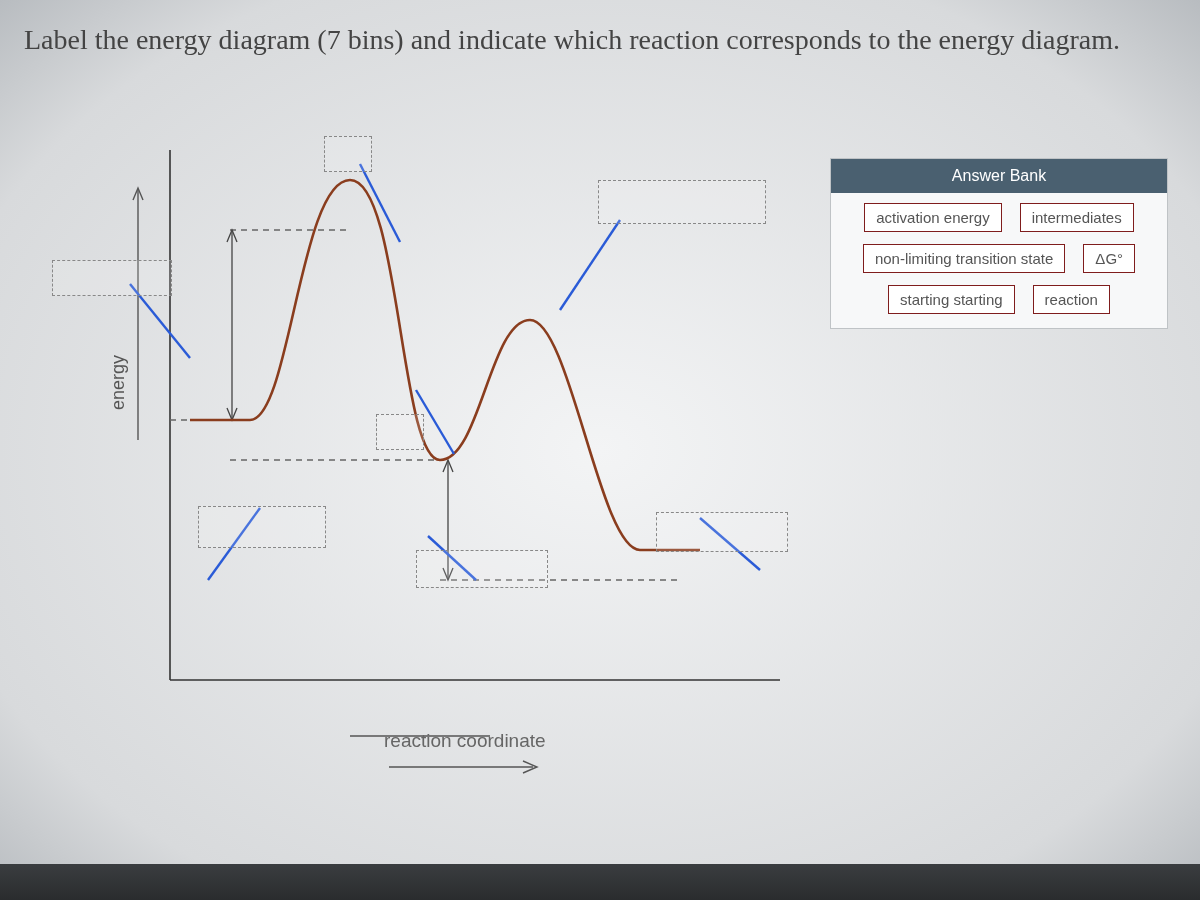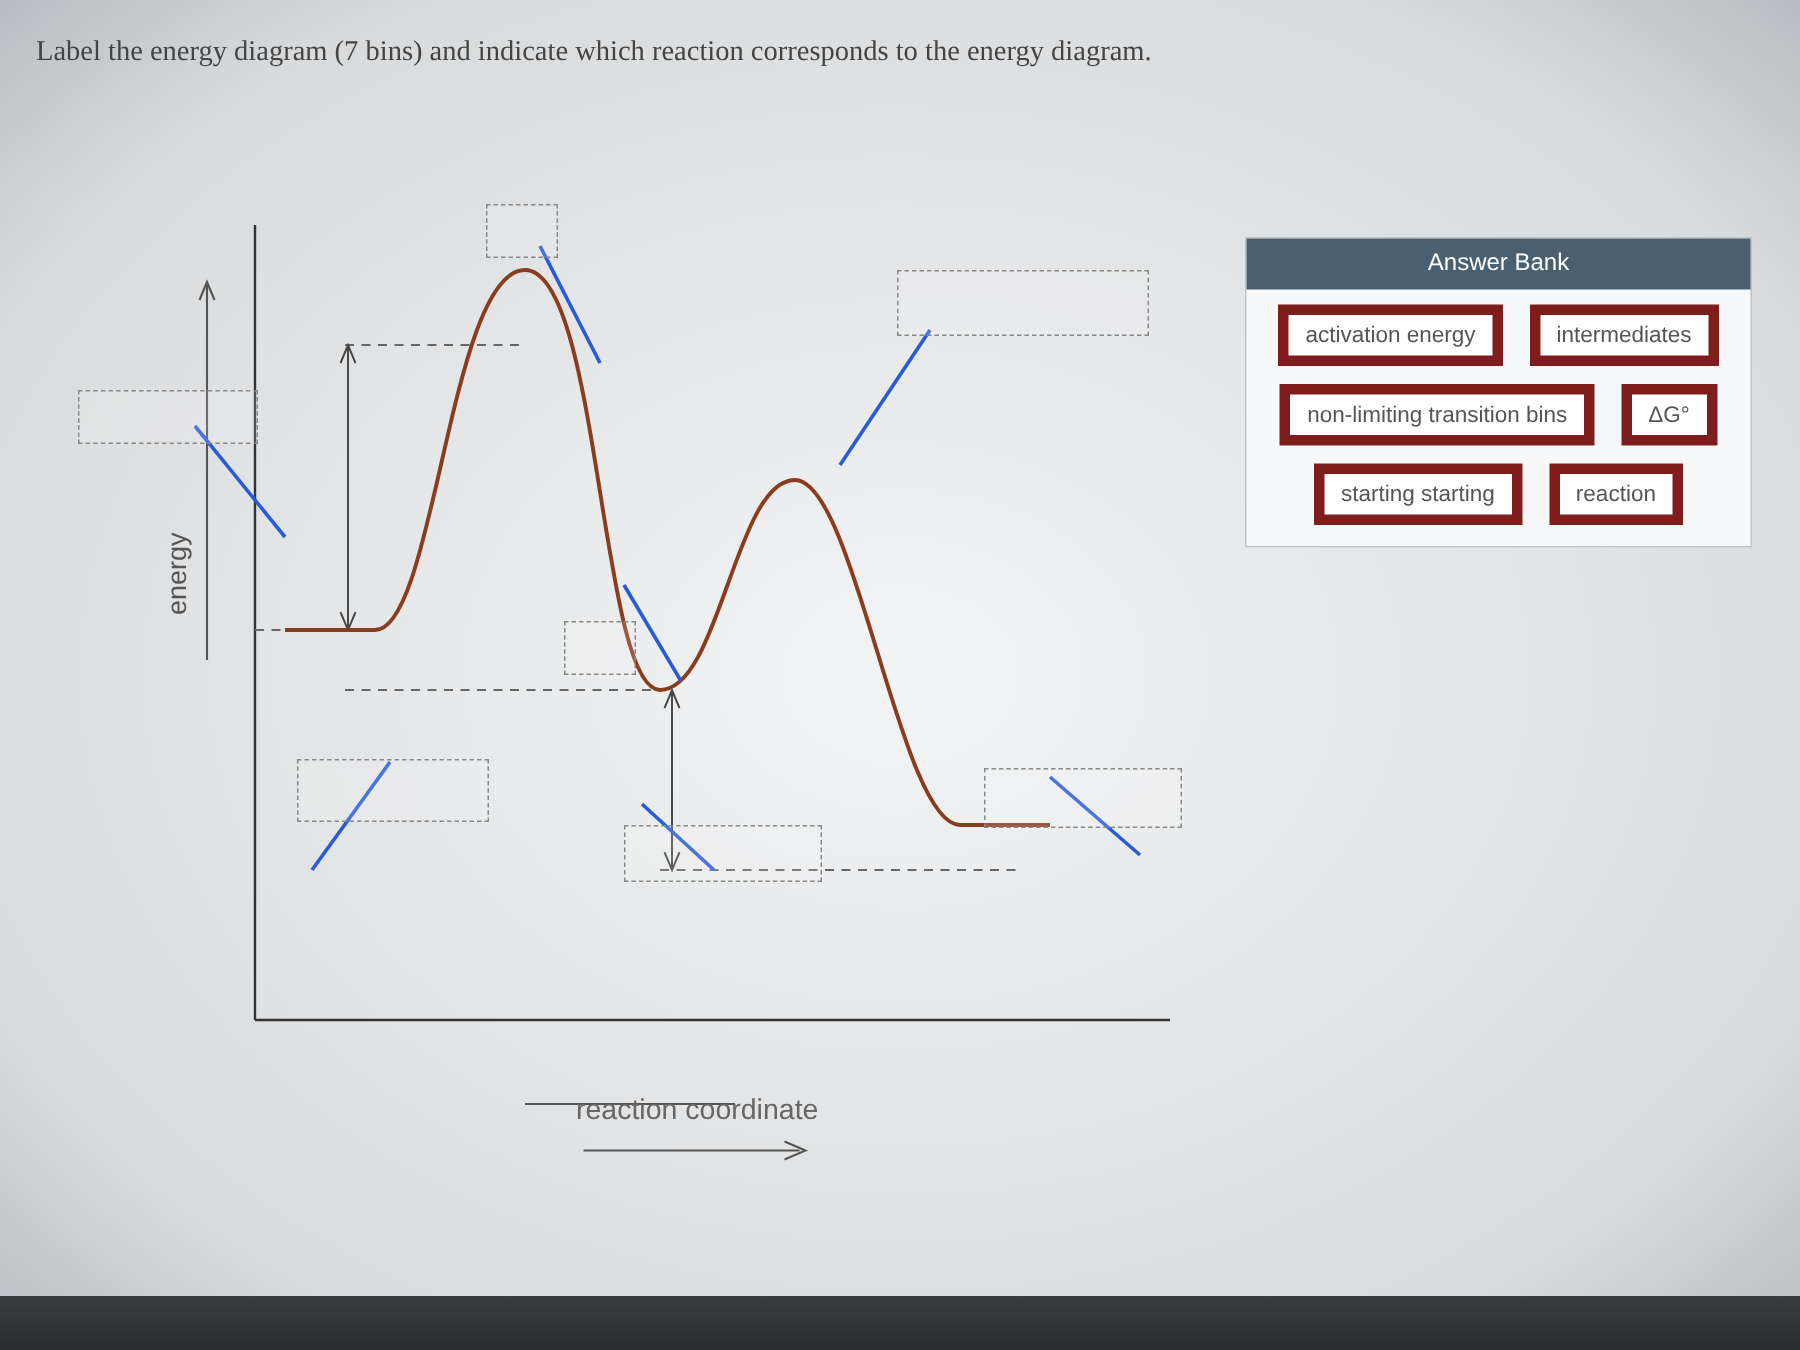--- a/index.html
+++ b/index.html
@@ -14,21 +14,21 @@
     position: relative;
   }
   .page {
     position: absolute;
     top: 0; left: 0; right: 0; bottom: 0;
   }
   .prompt {
     position: absolute;
     top: 24px;
     left: 24px;
-    font-size: 19px;
+    font-size: 28px;
     color: #444;
   }
   .diagram-area {
     position: absolute;
     top: 120px;
     left: 60px;
     width: 760px;
     height: 620px;
   }
   .diagram-svg {
@@ -80,21 +80,21 @@
     font-family: Arial, sans-serif;
   }
   .bank-body {
     padding: 10px 6px 14px 6px;
     display: flex;
     flex-wrap: wrap;
     justify-content: center;
     gap: 12px 18px;
   }
   .chip {
-    border: 7px solid #7f1d1d;
+    border: 1px solid #7f1d1d;
     background: #fff;
     padding: 5px 11px;
     font-size: 15px;
     color: #555;
     font-family: Arial, sans-serif;
     cursor: grab;
     white-space: nowrap;
   }
   .bottom-bar {
     position: absolute;
@@ -172,21 +172,21 @@
         <polyline points="138,3 152,9 138,15" fill="none" stroke="#555" stroke-width="1.4"></polyline>
       </svg>
     </div>
   </div>
 
   <div class="answer-bank">
     <div class="bank-header">Answer Bank</div>
     <div class="bank-body">
       <div class="chip">activation energy</div>
       <div class="chip">intermediates</div>
-      <div class="chip">non-limiting transition bins</div>
+      <div class="chip">non-limiting transition state</div>
       <div class="chip">ΔG°</div>
       <div class="chip">starting starting</div>
       <div class="chip">reaction</div>
     </div>
   </div>
 
   <div class="bottom-bar"></div>
 </div>
 
 </body></html>

